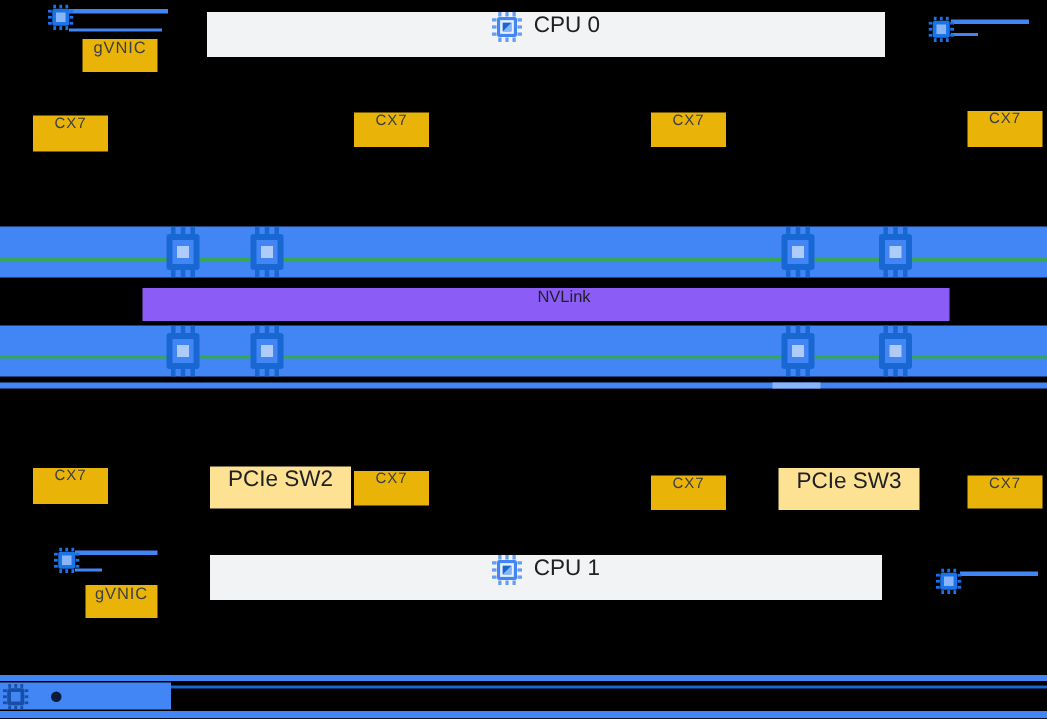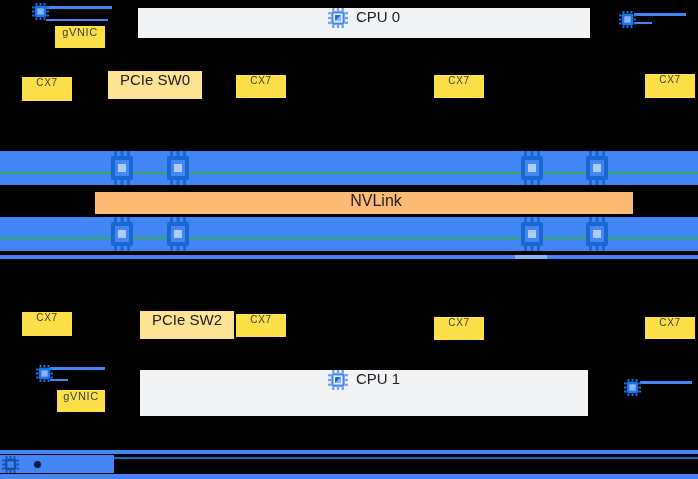--- a/index.html
+++ b/index.html
@@ -10,24 +10,24 @@
   }
   .abs{position:absolute;}
   .hline{position:absolute;background:#4285f4;}
   .hline.dark{background:#1967d2;}
   .hline.light{background:#8ab4f8;}
   .hline.green{background:#34a853;}
   .box{
     position:absolute;display:flex;align-items:flex-start;justify-content:center;
     color:#202124;box-sizing:border-box;
   }
-  .box-blue{background:#fde047;font-size:10px;color:#3c4043;letter-spacing:.6px;}
+  .box-blue{background:#eab308;font-size:10px;color:#3c4043;letter-spacing:.6px;}
   .box-yellow{background:#fde293;font-size:15px;font-weight:500;}
   .box-gray{background:#f1f3f4;font-size:15px;gap:8px;}
-  .box-green{background:#fdba74;font-size:16px;padding-left:24px;}
+  .box-green{background:#8b5cf6;font-size:11px;padding-left:24px;}
   .gpu-bar{position:absolute;left:0;width:698px;height:34px;background:#4285f4;}
   .gpu-chip{position:absolute;top:0;width:24px;height:34px;z-index:3;}
   .icon{display:flex;align-items:center;justify-content:center;line-height:0;}
   .nic{position:absolute;width:17px;height:17px;line-height:0;}
   .dot{position:absolute;width:7px;height:7px;border-radius:50%;background:#0b1c3a;}
 </style>
 </head>
 <body>
 
 <div id="stage">
@@ -100,23 +100,20 @@
           <rect x="20.4" y="10.7" width="3.6" height="2.6"></rect>
           <rect x="20.4" y="16.4" width="3.6" height="2.6"></rect>
         </g>
         <rect x="4" y="4" width="16" height="16" rx="2" fill="#1a73e8"></rect>
         <rect x="7.5" y="7.5" width="9" height="9" fill="#8ab4f8"></rect>
       </svg></div>
 
   <div class="box box-blue" style="left:22px;top:77px;width:50px;height:24px;">
     <span>CX7</span>
   </div>
-  <div class="box box-yellow" style="left:108px;top:71px;width:94px;height:28px;">
-    <span>PCIe SW0</span>
-  </div>
   <div class="box box-blue" style="left:236px;top:75px;width:50px;height:23px;">
     <span>CX7</span>
   </div>
   <div class="box box-blue" style="left:434px;top:75px;width:50px;height:23px;">
     <span>CX7</span>
   </div>
   <div class="box box-blue" style="left:645px;top:74px;width:50px;height:24px;">
     <span>CX7</span>
   </div>
 
@@ -242,20 +239,23 @@
     <span>CX7</span>
   </div>
   <div class="box box-yellow" style="left:108px;top:311px;width:94px;height:28px;margin-left:32px;">
     <span>PCIe SW2</span>
   </div>
   <div class="box box-blue" style="left:236px;top:314px;width:50px;height:23px;">
     <span>CX7</span>
   </div>
   <div class="box box-blue" style="left:434px;top:317px;width:50px;height:23px;">
     <span>CX7</span>
+  </div>
+  <div class="box box-yellow" style="left:519px;top:312px;width:94px;height:28px;">
+    <span>PCIe SW3</span>
   </div>
   <div class="box box-blue" style="left:645px;top:317px;width:50px;height:22px;">
     <span>CX7</span>
   </div>
 
   <div class="hline" style="left:50px;top:367px;width:55px;height:3px;"></div>
   <div class="hline" style="left:50px;top:379px;width:18px;height:2px;"></div>
   <div class="nic" style="left:36px;top:365px;"><svg width="17" height="17" viewBox="0 0 24 24">
         <g fill="#1a73e8">
           <rect x="5" y="0" width="2.6" height="3.6"></rect>
@@ -268,21 +268,21 @@
           <rect x="0" y="10.7" width="3.6" height="2.6"></rect>
           <rect x="0" y="16.4" width="3.6" height="2.6"></rect>
           <rect x="20.4" y="5" width="3.6" height="2.6"></rect>
           <rect x="20.4" y="10.7" width="3.6" height="2.6"></rect>
           <rect x="20.4" y="16.4" width="3.6" height="2.6"></rect>
         </g>
         <rect x="4" y="4" width="16" height="16" rx="2" fill="#1a73e8"></rect>
         <rect x="7.5" y="7.5" width="9" height="9" fill="#8ab4f8"></rect>
       </svg></div>
 
-  <div class="box box-gray" style="left:140px;top:370px;width:448px;height:46px;">
+  <div class="box box-gray" style="left:140px;top:370px;width:448px;height:30px;">
     <span class="icon">
         <svg width="20" height="20" viewBox="0 0 24 24">
           <g fill="#669df6">
             <rect x="5" y="0" width="2.6" height="3.6"></rect>
             <rect x="10.7" y="0" width="2.6" height="3.6"></rect>
             <rect x="16.4" y="0" width="2.6" height="3.6"></rect>
             <rect x="5" y="20.4" width="2.6" height="3.6"></rect>
             <rect x="10.7" y="20.4" width="2.6" height="3.6"></rect>
             <rect x="16.4" y="20.4" width="2.6" height="3.6"></rect>
             <rect x="0" y="5" width="3.6" height="2.6"></rect>

